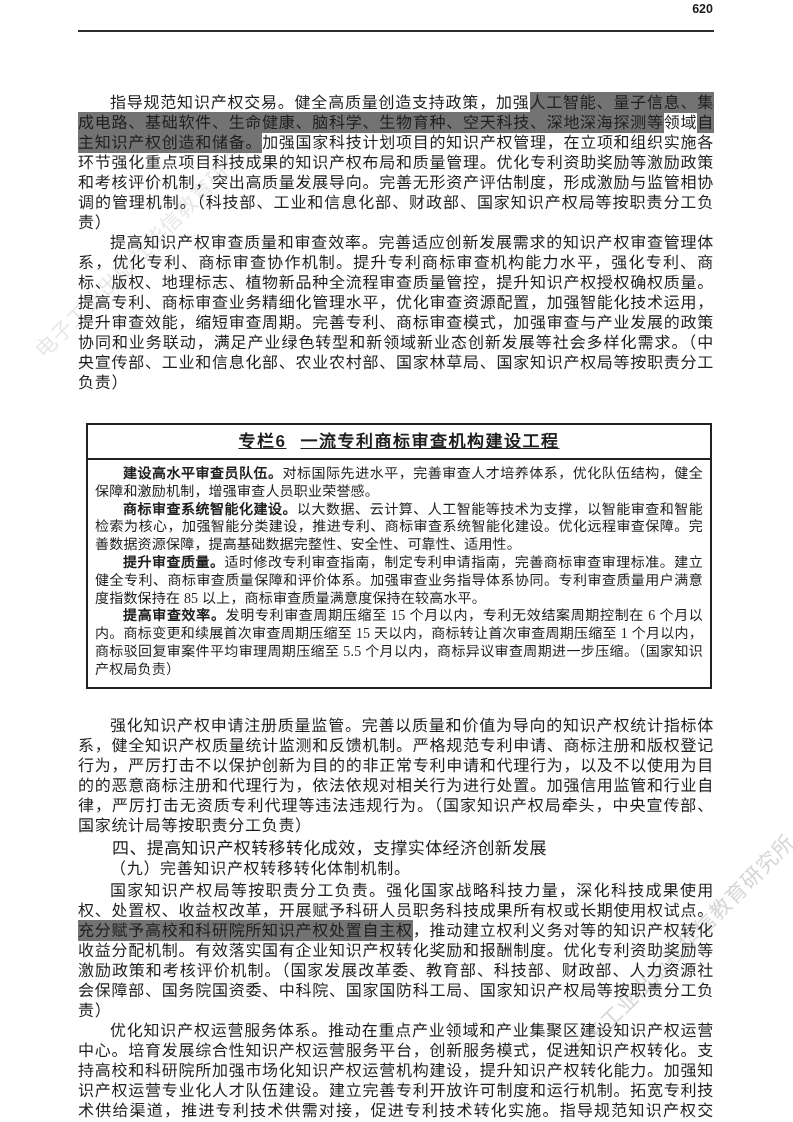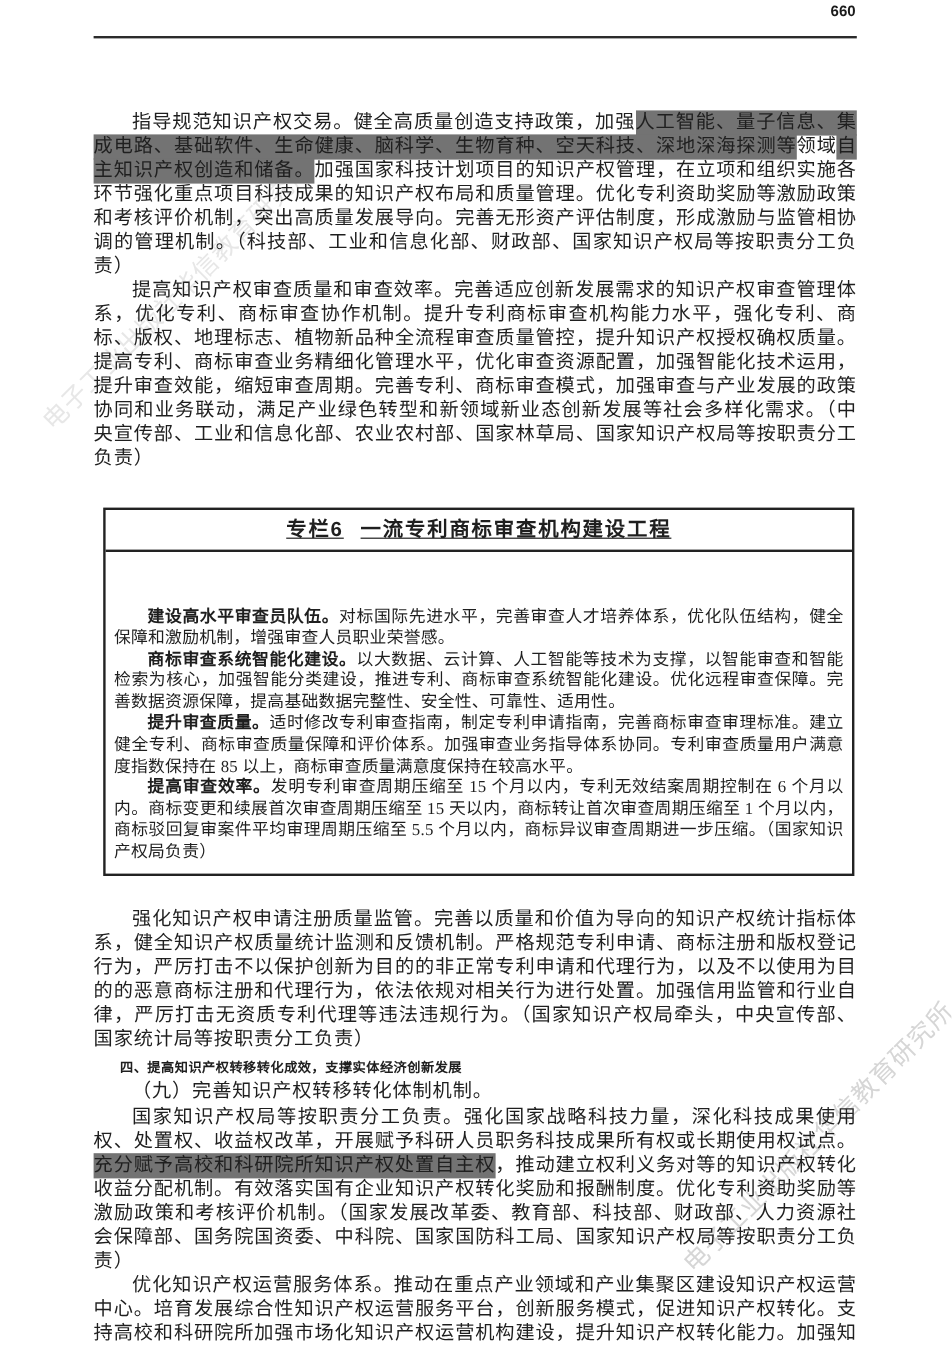--- a/index.html
+++ b/index.html
@@ -50,41 +50,41 @@
     font-family:"Liberation Sans","DejaVu Sans",sans-serif;
     font-weight:bold;font-size:17px;
     padding:7px 0 6px 0;
     border-bottom:2px solid #222222;
     letter-spacing:1.5px;
     text-decoration:underline;
   }
   .panel-title .panel-label{margin-right:14px;}
   .panel-body{
     padding:5px 7px 8px 7px;
-    font-size:14px;line-height:17.8px;letter-spacing:0.2px;margin-top:41px;
+    font-size:14px;line-height:17.8px;letter-spacing:0.2px;
   }
   .panel-body p{margin:0;text-indent:2em;text-align:justify;}
   .panel-body .lead{font-weight:bold;}
   .heading4{
     font-family:"Liberation Sans","DejaVu Sans",sans-serif;
-    font-weight:bold;font-size:11px;
+    font-weight:normal;font-size:17px;
     margin-top:3px !important;
     letter-spacing:0.4px;
   }
   .subheading{margin-bottom:2px !important;}
 </style>
 </head>
 <body>
 
 <div class="page">
 
   <div class="watermark wm-a">电子工业出版社华信教育研究所</div>
   <div class="watermark wm-b">电子工业出版社华信教育研究所</div>
 
-  <div class="page-number">660</div>
+  <div class="page-number">620</div>
   <div class="top-rule"></div>
 
   <div class="content">
 
     <p><span>指导规范知识产权交易。健全高质量创造支持政策，加强</span><mark class="hl">人工智能、量子信息、集成电路、基础软件、生命健康、脑科学、生物育种、空天科技、深地深海探测等</mark><span>领域</span><mark class="hl">自主知识产权创造和储备。</mark><span>加强国家科技计划项目的知识产权管理，在立项和组织实施各环节强化重点项目科技成果的知识产权布局和质量管理。优化专利资助奖励等激励政策和考核评价机制，突出高质量发展导向。完善无形资产评估制度，形成激励与监管相协调的管理机制。</span><span class="kai">（科技部、工业和信息化部、财政部、国家知识产权局等按职责分工负责）</span></p>
 
     <p><span>提高知识产权审查质量和审查效率。完善适应创新发展需求的知识产权审查管理体系，优化专利、商标审查协作机制。提升专利商标审查机构能力水平，强化专利、商标、版权、地理标志、植物新品种全流程审查质量管控，提升知识产权授权确权质量。提高专利、商标审查业务精细化管理水平，优化审查资源配置，加强智能化技术运用，提升审查效能，缩短审查周期。完善专利、商标审查模式，加强审查与产业发展的政策协同和业务联动，满足产业绿色转型和新领域新业态创新发展等社会多样化需求。</span><span class="kai">（中央宣传部、工业和信息化部、农业农村部、国家林草局、国家知识产权局等按职责分工负责）</span></p>
 
     <section class="panel">
       <div class="panel-title"><span class="panel-label">专栏6</span><span>一流专利商标审查机构建设工程</span></div>

